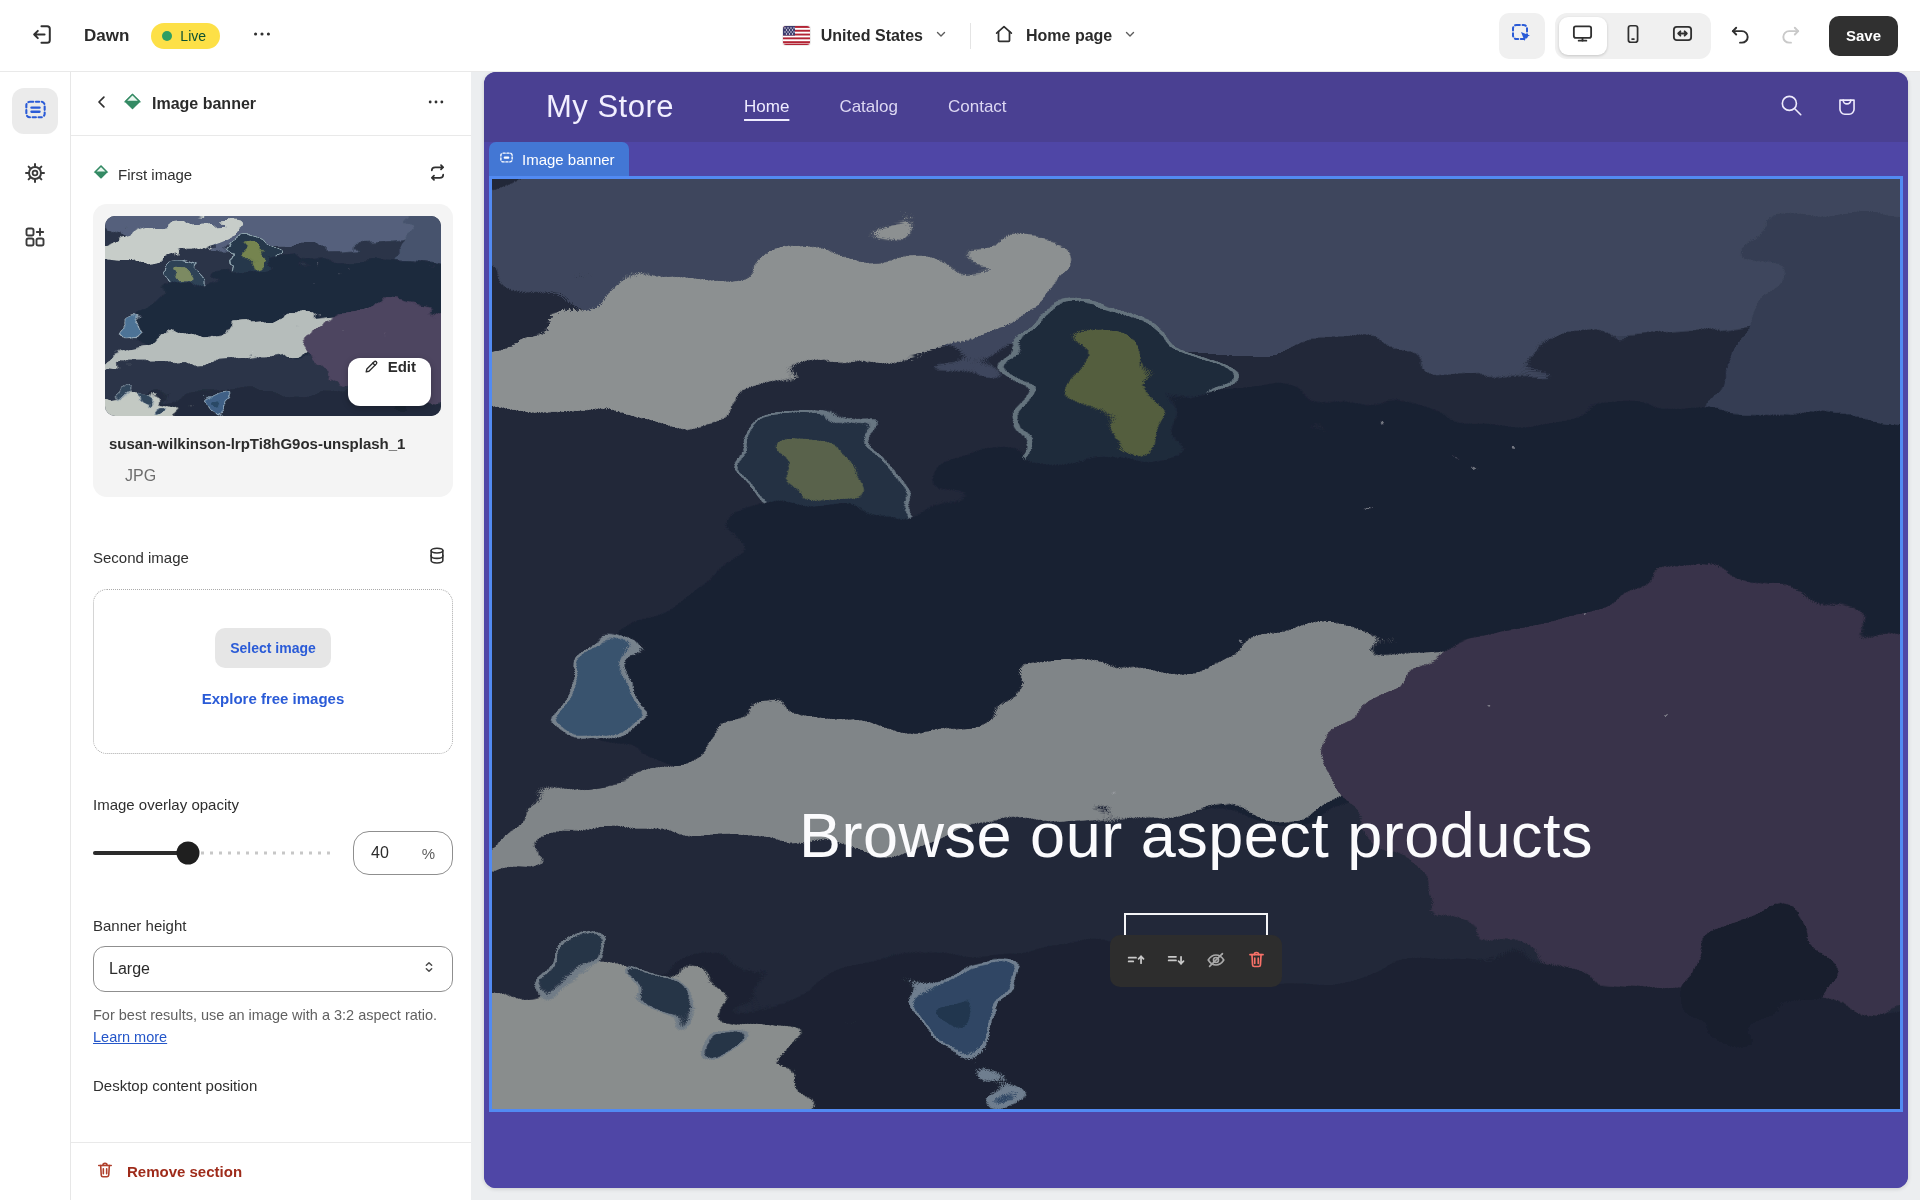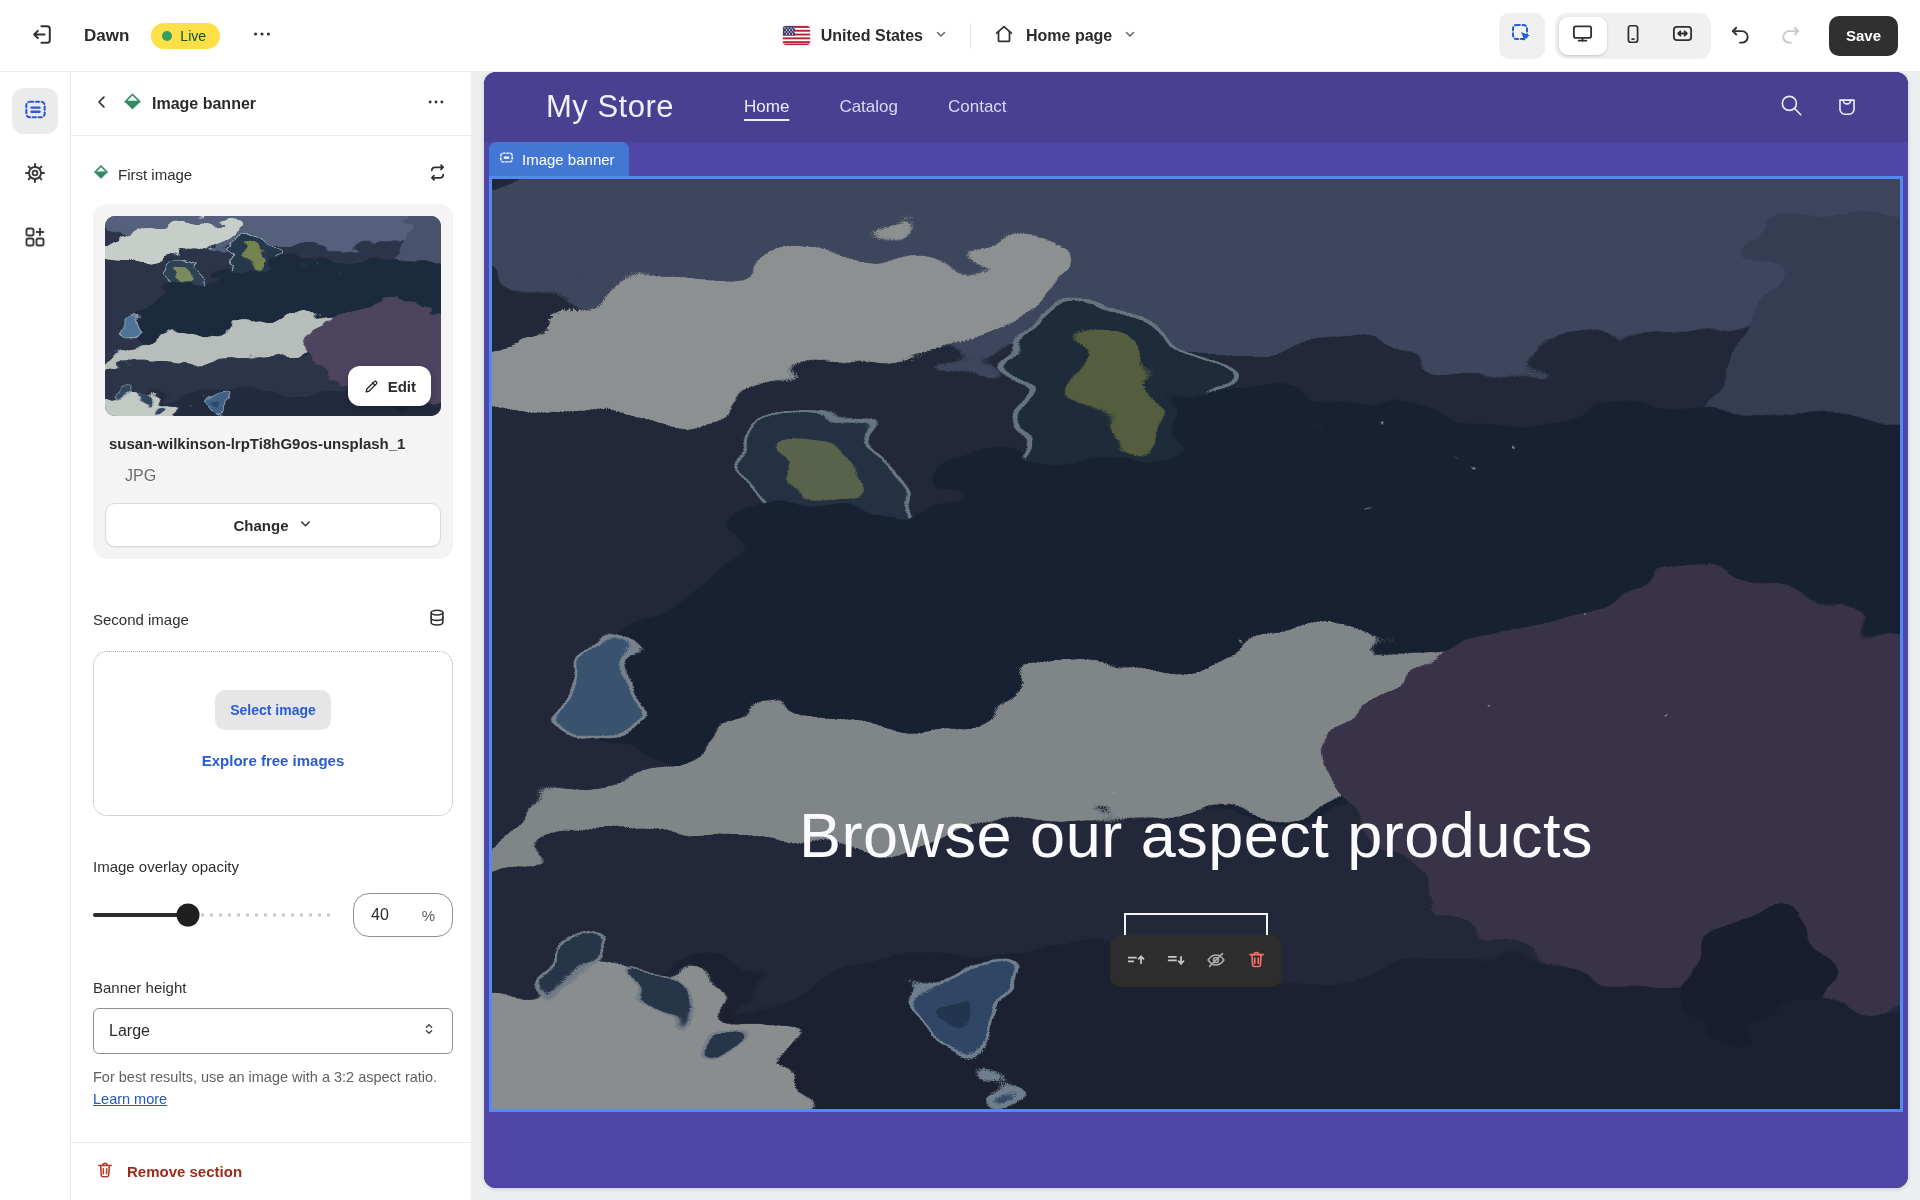--- a/index.html
+++ b/index.html
@@ -38,22 +38,22 @@
   .panel-head { height:64px; display:flex; align-items:center; padding:0 18px 0 14px; border-bottom:1px solid #e9e9e9; gap:4px; }
   .panel-title { font-size:16px; font-weight:700; color:#2b2b2b; flex:1; margin-left:6px; }
   .panel-body { position:absolute; top:64px; bottom:58px; left:0; right:0; overflow:hidden; padding:22px 18px 0 22px; }
   .row-between { display:flex; align-items:center; justify-content:space-between; }
   .setting-label { font-size:15px; color:#2f2f2f; }
   .label-group { display:flex; align-items:center; gap:9px; }
 
   .image-card { margin-top:14px; background:#f4f4f4; border-radius:14px; padding:12px; }
   .thumb-wrap { position:relative; height:200px; border-radius:10px; overflow:hidden; background:#ffffff; }
   .thumb-wrap svg { width:100%; height:100%; display:block; }
-  .edit-btn { position:absolute; right:10px; bottom:10px; display:flex; align-items:center; gap:8px; background:#ffffff;
-              border:none; border-radius:12px; height:40px; padding:0 15px; font-size:15px; font-weight:600; color:#2b2b2b;
+  .edit-btn { position:absolute; right:10px; bottom:10px; display:flex; align-items:flex-start; gap:8px; background:#ffffff;
+              border:none; border-radius:12px; height:48px; padding:0 15px; font-size:15px; font-weight:600; color:#2b2b2b;
               box-shadow:0 2px 6px rgba(0,0,0,.25); cursor:pointer; font-family:inherit; }
   .file-name { margin:16px 4px 0; font-size:15px; font-weight:700; color:#2b2b2b; line-height:1.55; overflow-wrap:anywhere; }
   .file-format { margin:12px 20px 0; font-size:16px; color:#6e6e6e; }
   .change-btn { margin-top:18px; width:100%; height:44px; background:#ffffff; border:1px solid #dadada; border-radius:10px;
                 display:flex; align-items:center; justify-content:center; gap:9px; font-size:15px; font-weight:600; color:#2b2b2b;
                 box-shadow:0 1px 1px rgba(0,0,0,.06); cursor:pointer; font-family:inherit; }
 
   .second-head { margin-top:44px; }
   .dotted-box { margin-top:16px; border:1.5px dotted #ababab; border-radius:14px; padding:38px 10px 46px;
                 display:flex; flex-direction:column; align-items:center; gap:22px; }
@@ -67,21 +67,21 @@
   .slider-dots { position:absolute; top:50%; left:0; right:0; height:3px; transform:translateY(-50%); border-radius:2px;
                  background:repeating-linear-gradient(90deg,#c7c7c7 0 3.5px,transparent 3.5px 9px); }
   .slider-fill { position:absolute; top:50%; left:0; height:4px; width:var(--v); transform:translateY(-50%); background:#2b2b2b; border-radius:3px; }
   .slider-thumb { position:absolute; top:50%; left:var(--v); width:23px; height:23px; border-radius:50%; background:#1f1f1f; transform:translate(-50%,-50%); }
   .value-box { width:100px; height:44px; border:1px solid #8f8f8f; border-radius:16px; display:flex; align-items:center;
                justify-content:space-between; padding:0 17px; }
   .value-num { font-size:16px; color:#2b2b2b; }
   .value-unit { font-size:15px; color:#5f5f5f; }
 
   .height-label { margin-top:42px; }
-  .select-box { margin-top:12px; height:46px; border:1px solid #8f8f8f; border-radius:6px; display:flex; align-items:center;
+  .select-box { margin-top:12px; height:46px; border:1px solid #8f8f8f; border-radius:12px; display:flex; align-items:center;
                 justify-content:space-between; padding:0 15px; cursor:pointer; }
   .select-value { font-size:16px; color:#2b2b2b; }
   .help-text { margin-top:13px; font-size:14.5px; color:#616161; line-height:1.5; }
   .help-link { color:#2456c9; text-decoration:underline; cursor:pointer; }
   .clipped-label { margin-top:28px; }
 
   .panel-foot { position:absolute; bottom:0; left:0; right:0; height:58px; background:#ffffff; border-top:1px solid #e9e9e9;
                 display:flex; align-items:center; gap:12px; padding:0 24px; z-index:5; }
   .remove-label { color:#9e2b1a; font-size:15px; font-weight:700; cursor:pointer; }
 
@@ -400,28 +400,20 @@
               <svg width="17" height="17" viewBox="0 0 24 24" fill="none" stroke="#2b2b2b" stroke-width="1.9" stroke-linecap="round" stroke-linejoin="round">
                 <path d="M4.5 19.5l.9-3.9L15.8 5.2a2.2 2.2 0 0 1 3.1 3.1L8.4 18.7l-3.9.8z"></path>
                 <path d="M13.8 7.2l3 3"></path>
               </svg>
             </span>
             <span>Edit</span>
           </button>
         </div>
         <div class="file-name">susan-wilkinson-lrpTi8hG9os-unsplash_1</div>
         <div class="file-format">JPG</div>
-        <button class="change-btn">
-          <span>Change</span>
-          <span>
-            <svg width="15" height="15" viewBox="0 0 24 24" fill="none" stroke="#303030" stroke-width="2.3" stroke-linecap="round" stroke-linejoin="round">
-                <path d="M6 9.5l6 6 6-6"></path>
-              </svg>
-          </span>
-        </button>
       </div>
 
       <div class="row-between second-head">
         <span class="setting-label">Second image</span>
         <button class="icon-btn" style="width:32px;height:32px;">
           <span>
             <svg width="20" height="20" viewBox="0 0 24 24" fill="none" stroke="#303030" stroke-width="1.9" stroke-linecap="round">
               <ellipse cx="12" cy="5.5" rx="7" ry="2.8"></ellipse>
               <path d="M5 5.5v6.5c0 1.55 3.1 2.8 7 2.8s7-1.25 7-2.8V5.5"></path>
               <path d="M5 12v6.5c0 1.55 3.1 2.8 7 2.8s7-1.25 7-2.8V12" transform="translate(0 -1)"></path>

